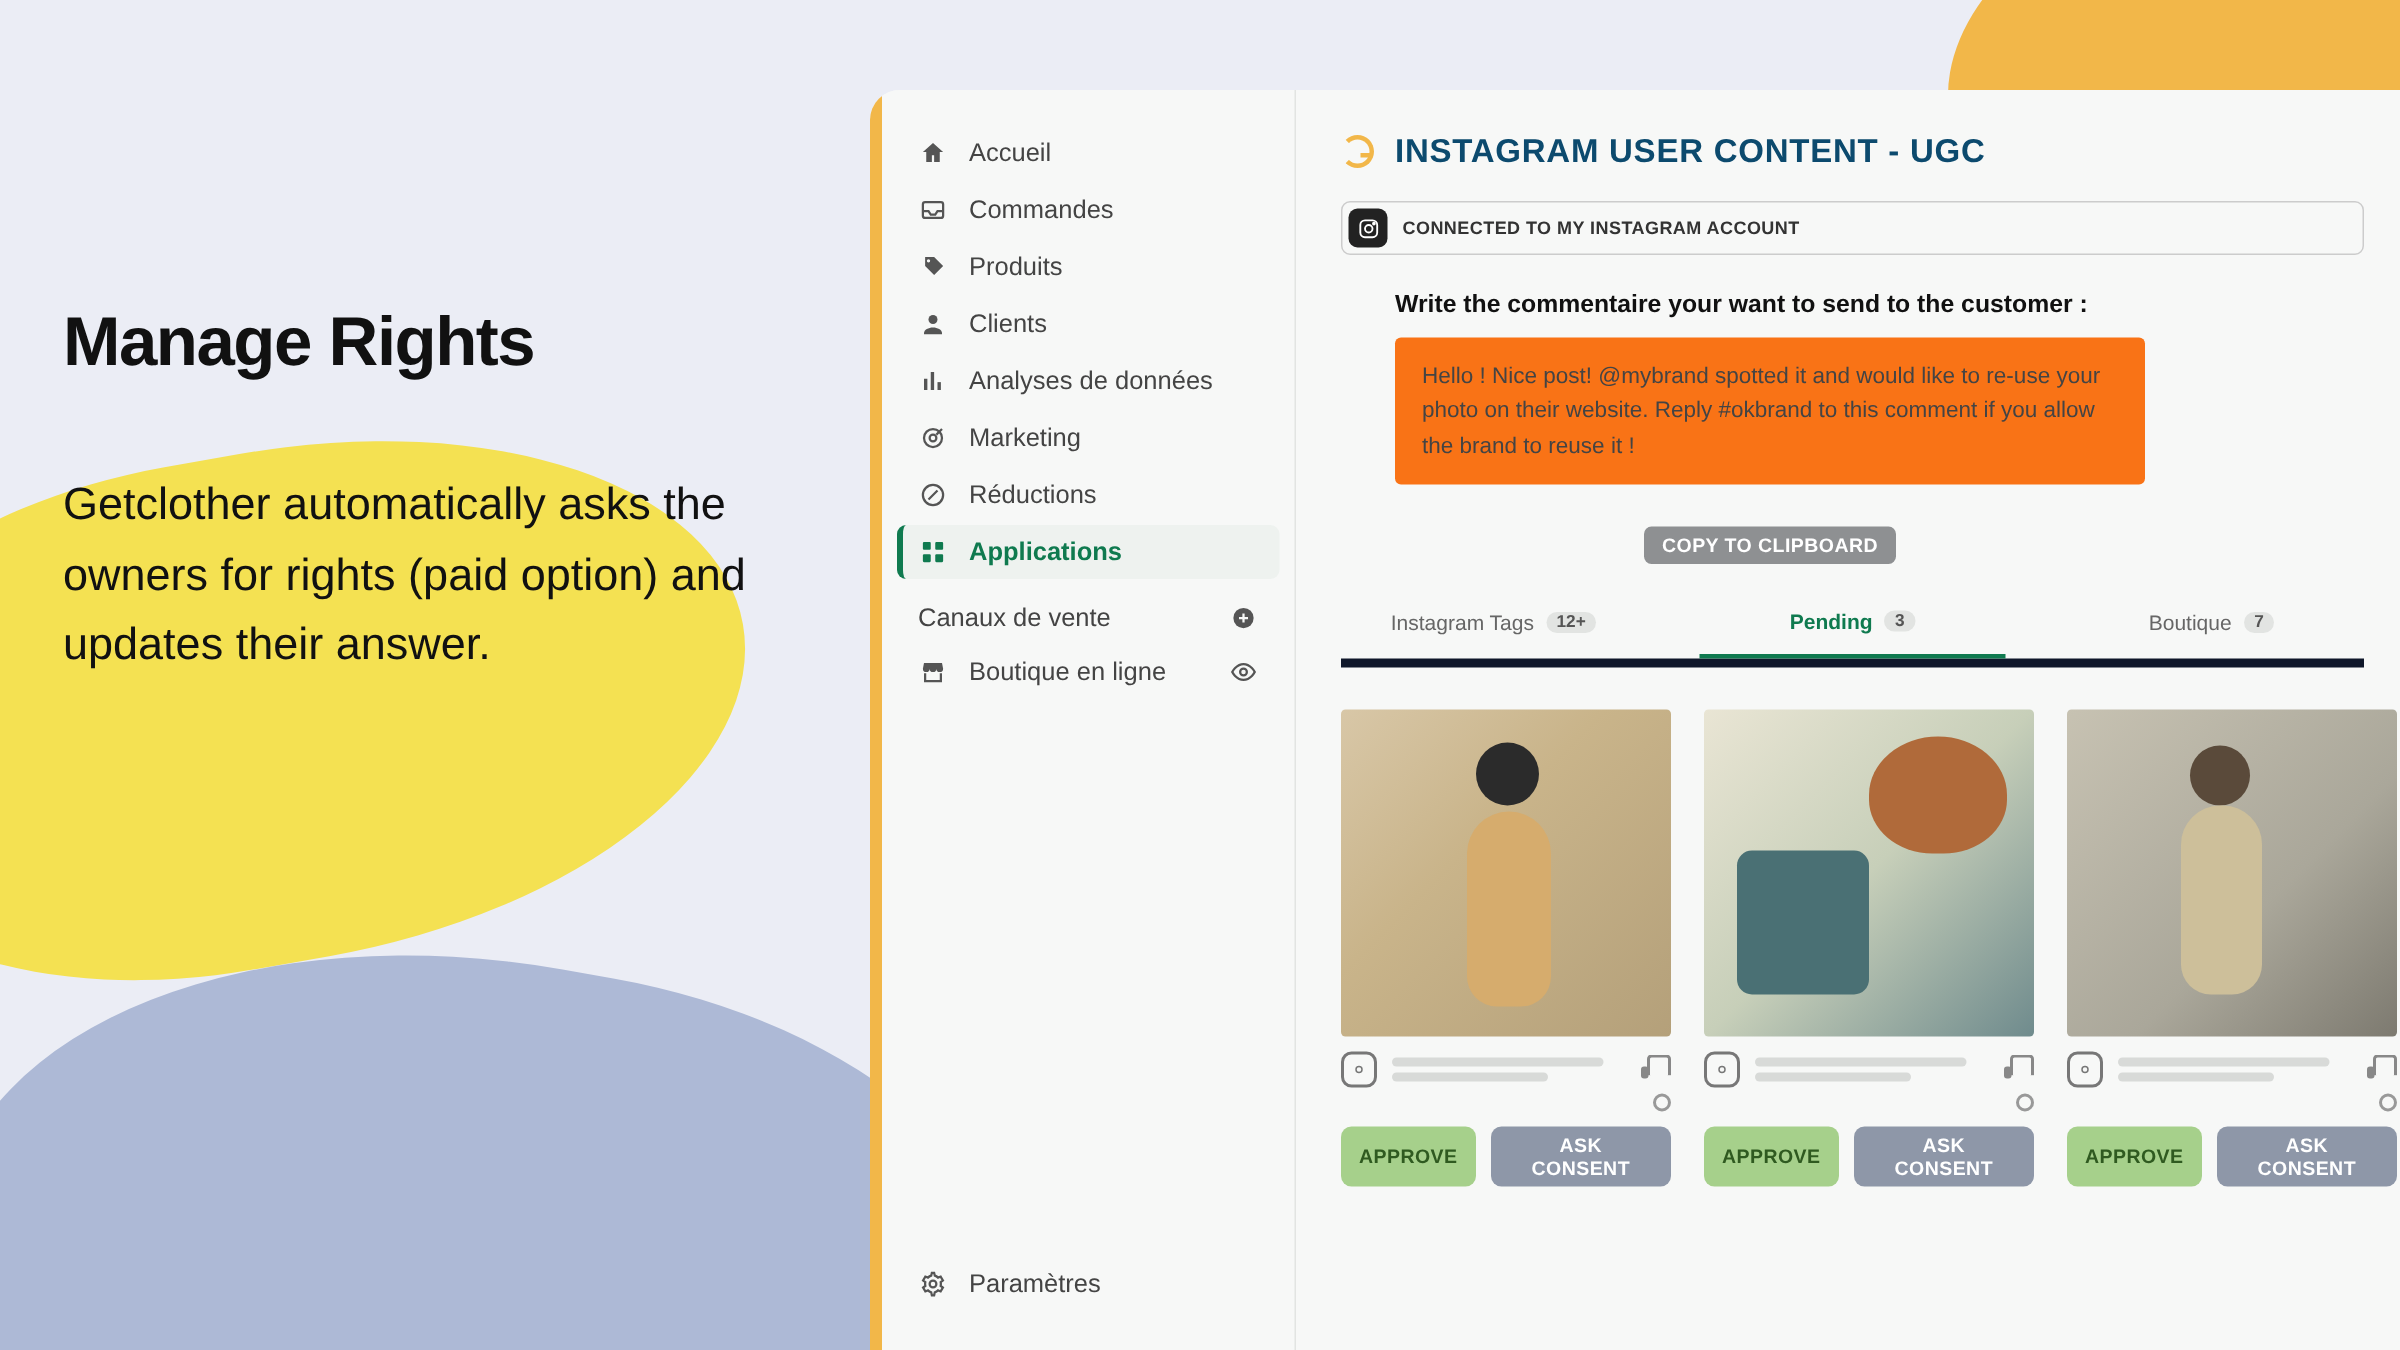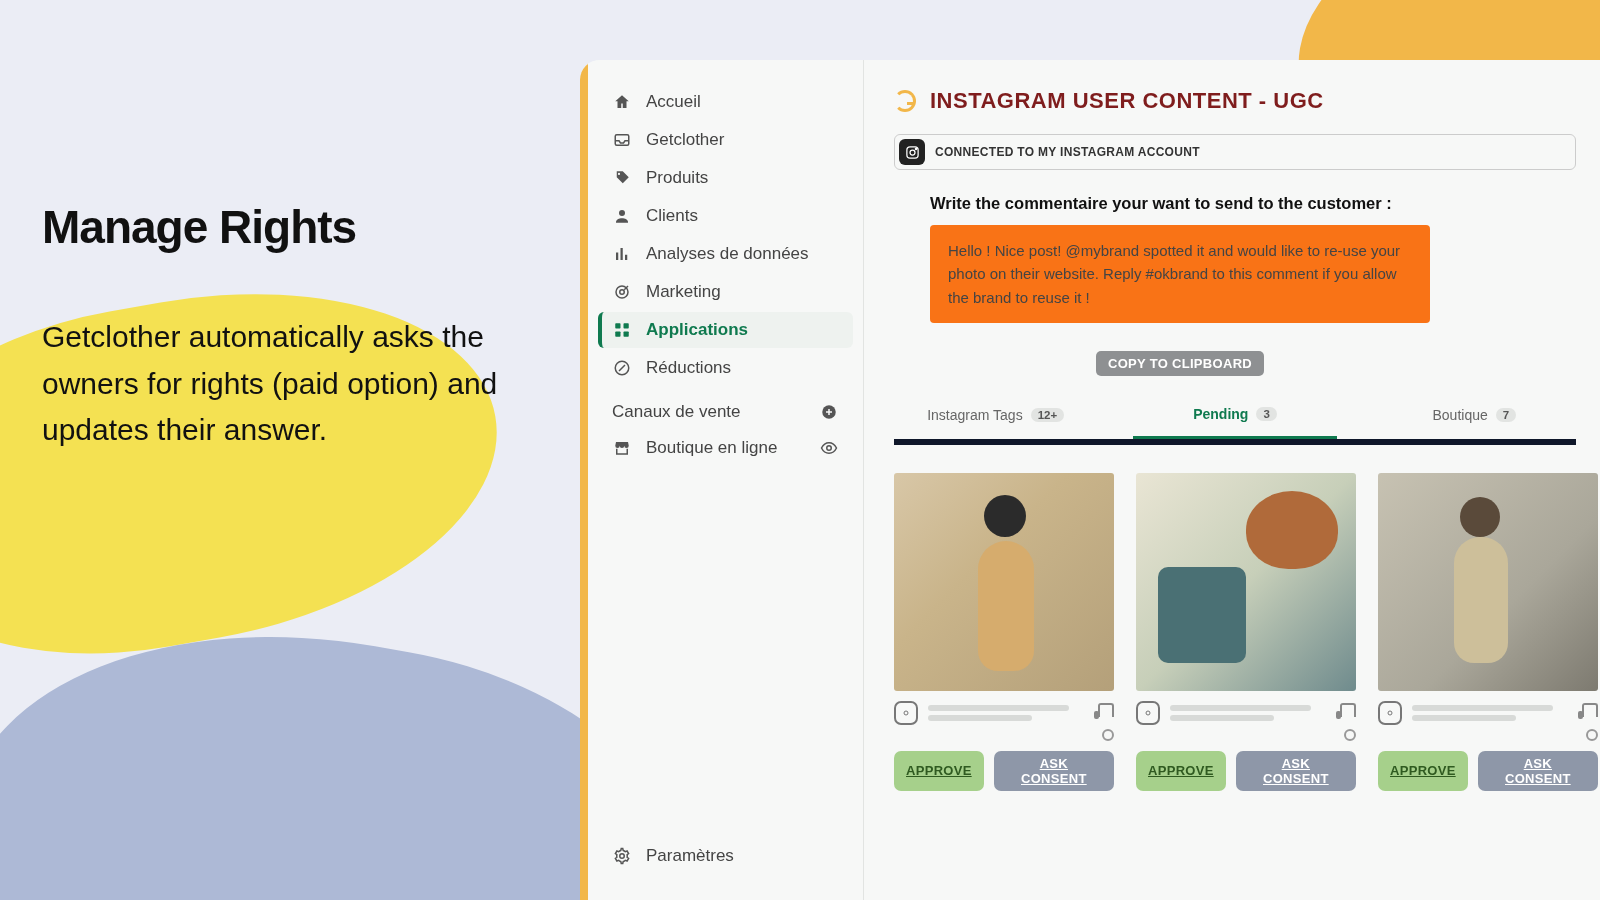--- a/index.html
+++ b/index.html
@@ -63,21 +63,21 @@
   .nav-section-row.with-icon { gap: 14px; display:flex; }
   .nav-section-row .left { display:flex; align-items:center; gap:14px; }
   .spacer { flex: 1; }
   .settings-row { display:flex; align-items:center; gap:14px; padding: 12px 14px 20px 14px; font-size: 17px; color: #444; }
 
   .main {
     flex: 1; border-left: 1px solid #e2e4e2; padding: 28px 24px 20px 30px; overflow: hidden;
     display:flex; flex-direction:column;
   }
   .page-title-row { display:flex; align-items:center; gap:14px; margin-bottom: 20px; }
-  .page-title { font-size: 22px; font-weight: 800; letter-spacing: 0.5px; color:#7f1d1d; }
+  .page-title { font-size: 22px; font-weight: 800; letter-spacing: 0.5px; color:#0c4a6e; }
   .g-logo { width:22px; height:22px; border:3px solid #f2b749; border-left-color:transparent; border-radius:50%; position:relative; }
   .g-logo::after{content:""; position:absolute; right:-2px; top:9px; width:8px; height:3px; background:#f2b749;}
 
   .connected-chip {
     display:inline-flex; align-items:center; gap:10px; border:1px solid #ccc;
     border-radius:6px; padding:4px 12px 4px 4px; font-size:12px; font-weight:700;
     letter-spacing:0.3px; color:#333; margin-bottom: 24px;
   }
   .ig-square {
     width:26px; height:26px; background:#222; border-radius:6px;
@@ -132,21 +132,21 @@
   .meta-lines { flex:1; display:flex; flex-direction:column; gap:4px; }
   .line { height:6px; background:#d8dad8; border-radius:3px; }
   .line.short { width:65%; } .line.long{ width:88%; }
   .thumb-up { width:16px; height:14px; border:2px solid #888; border-bottom:none; border-radius:3px 3px 0 0; position:relative; align-self:flex-start; margin-top:2px;}
   .thumb-up::after{content:"";position:absolute; left:-6px; top:6px; width:5px; height:8px; background:#888; border-radius:2px;}
   .clock-dot{ width:12px;height:12px;border:2px solid #999;border-radius:50%; align-self:flex-end; margin-top:2px;}
 
   .btns { display:flex; gap:10px; margin-top:10px; }
   .pill {
     border:none; border-radius:7px; padding:5px 12px; font-size:13px;
-    font-weight:800; letter-spacing:0.3px; cursor:pointer;text-decoration:underline;
+    font-weight:800; letter-spacing:0.3px; cursor:pointer;
   }
   .approve { background:#a6d08b; color:#2f5a20; }
   .ask { background:#8e97a8; color:#fff; }
 </style>
 </head>
 <body>
 
 <div class="blob-yellow"></div>
 <div class="blob-blue"></div>
 <div class="blob-top-right"></div>
@@ -169,21 +169,21 @@
           </span>
         <span>Accueil</span>
       </li>
       <li class="nav-item">
         <span class="nav-icon">
             <svg viewBox="0 0 24 24" width="18" height="18" fill="none" stroke="currentColor" stroke-width="2">
               <rect x="3" y="5" width="18" height="14" rx="2"></rect>
               <path d="M3 13h5l2 3h4l2-3h5"></path>
             </svg>
           </span>
-        <span>Getclother</span>
+        <span>Commandes</span>
       </li>
       <li class="nav-item">
         <span class="nav-icon">
             <svg viewBox="0 0 24 24" width="18" height="18" fill="currentColor">
               <path d="M21 11l-8-8H5v8l8 8 8-8zM8 8a1.5 1.5 0 110-3 1.5 1.5 0 010 3z"></path>
             </svg>
           </span>
         <span>Produits</span>
       </li>
       <li class="nav-item">
@@ -208,39 +208,39 @@
       <li class="nav-item">
         <span class="nav-icon">
             <svg viewBox="0 0 24 24" width="18" height="18" fill="none" stroke="currentColor" stroke-width="2">
               <circle cx="12" cy="12" r="8"></circle>
               <circle cx="12" cy="12" r="3"></circle>
               <path d="M20 4l-5 5"></path>
             </svg>
           </span>
         <span>Marketing</span>
       </li>
+      <li class="nav-item">
+        <span class="nav-icon">
+            <svg viewBox="0 0 24 24" width="18" height="18" fill="none" stroke="currentColor" stroke-width="2">
+              <circle cx="12" cy="12" r="9"></circle>
+              <path d="M8 16l8-8M9 9h.01M15 15h.01"></path>
+            </svg>
+          </span>
+        <span>Réductions</span>
+      </li>
       <li class="nav-item active">
         <span class="nav-icon">
             <svg viewBox="0 0 24 24" width="18" height="18" fill="currentColor">
               <rect x="3" y="3" width="7" height="7" rx="1"></rect>
               <rect x="14" y="3" width="7" height="7" rx="1"></rect>
               <rect x="3" y="14" width="7" height="7" rx="1"></rect>
               <rect x="14" y="14" width="7" height="7" rx="1"></rect>
             </svg>
           </span>
         <span>Applications</span>
-      </li>
-      <li class="nav-item">
-        <span class="nav-icon">
-            <svg viewBox="0 0 24 24" width="18" height="18" fill="none" stroke="currentColor" stroke-width="2">
-              <circle cx="12" cy="12" r="9"></circle>
-              <path d="M8 16l8-8M9 9h.01M15 15h.01"></path>
-            </svg>
-          </span>
-        <span>Réductions</span>
       </li>
     </ul>
 
     <div class="nav-section">
       <div class="nav-section-row">
         <span>Canaux de vente</span>
         <span class="nav-icon">
             <svg viewBox="0 0 24 24" width="18" height="18" fill="currentColor">
               <circle cx="12" cy="12" r="9"></circle>
               <path d="M12 8v8M8 12h8" stroke="#f7f8f7" stroke-width="2"></path>

